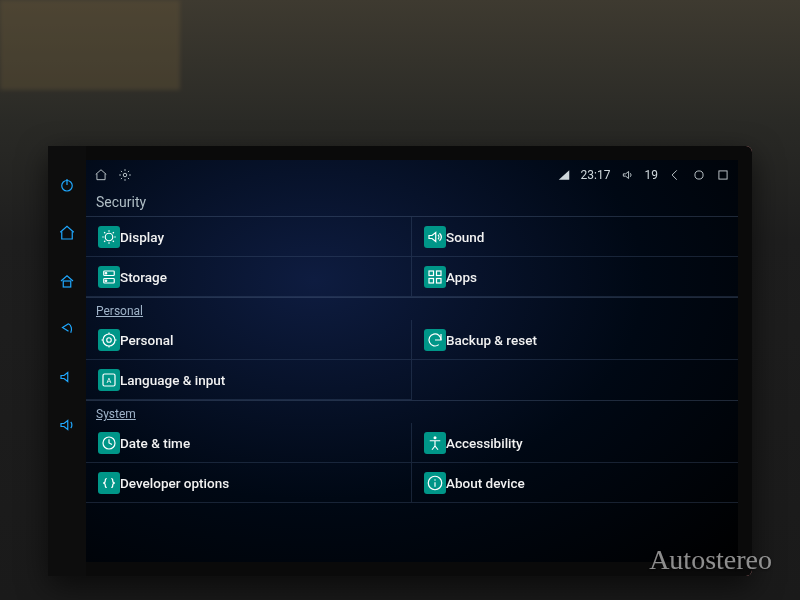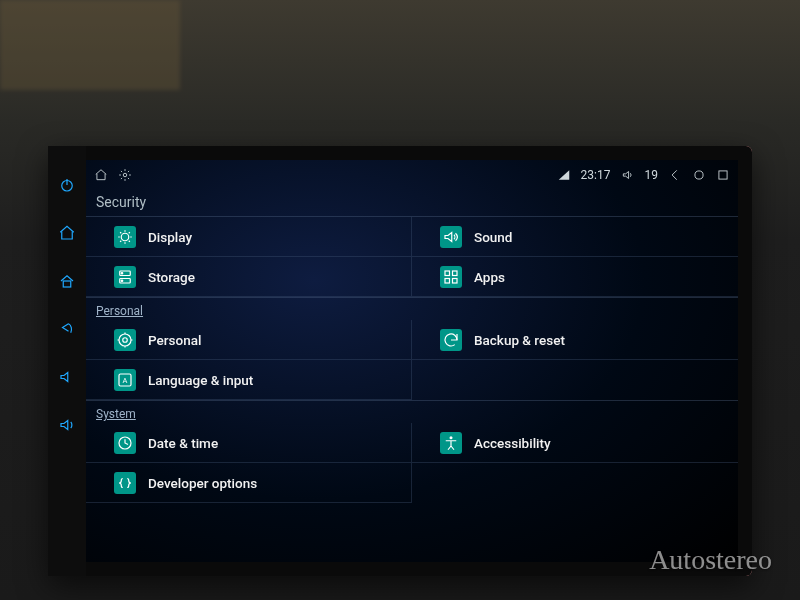--- a/index.html
+++ b/index.html
@@ -49,22 +49,22 @@
     border-bottom:1px solid rgba(90,110,140,.35);
   }
   .section-hdr{
     font-size:12px; color:#9fb3c8; padding:6px 10px 2px;
     border-top:1px solid rgba(90,110,140,.35);
     text-decoration:underline;
   }
   .grid{display:flex}
   .col{flex:1; display:flex; flex-direction:column}
   .item{
-    display:flex; align-items:center; gap:12px;
-    height:40px; padding:0 28px;
+    display:flex; align-items:center; gap:0;
+    height:40px; padding:0 12px;
     border-bottom:1px solid rgba(70,90,120,.35);
     cursor:pointer;
   }
   .col:first-child .item{border-right:1px solid rgba(70,90,120,.35);}
   .ic-wrap{
     width:22px;height:22px;display:flex;align-items:center;justify-content:center;
     border-radius:3px;
   }
   .ic{width:18px;height:18px;fill:none;stroke:#fff;stroke-width:1.6}
   .teal{background:#009688}
@@ -255,19 +255,29 @@
       <div class="col">
         <div class="item">
           <span class="ic-wrap teal">
               <svg class="ic" viewBox="0 0 24 24">
                 <circle cx="12" cy="5" r="2" fill="#fff" stroke="none"></circle>
                 <path d="M5 9h14M12 9v7M12 16l-4 5M12 16l4 5"></path>
               </svg>
             </span>
           <span class="lbl">Accessibility</span>
         </div>
+        <div class="item">
+          <span class="ic-wrap teal">
+              <svg class="ic" viewBox="0 0 24 24">
+                <circle cx="12" cy="12" r="9"></circle>
+                <line x1="12" y1="11" x2="12" y2="17"></line>
+                <circle cx="12" cy="8" r="1" fill="#fff" stroke="none"></circle>
+              </svg>
+            </span>
+          <span class="lbl">About device</span>
+        </div>
       </div>
     </div>
 
   </div>
 </div>
 
 <div class="watermark">Autostereo</div>
 
 </body></html>

